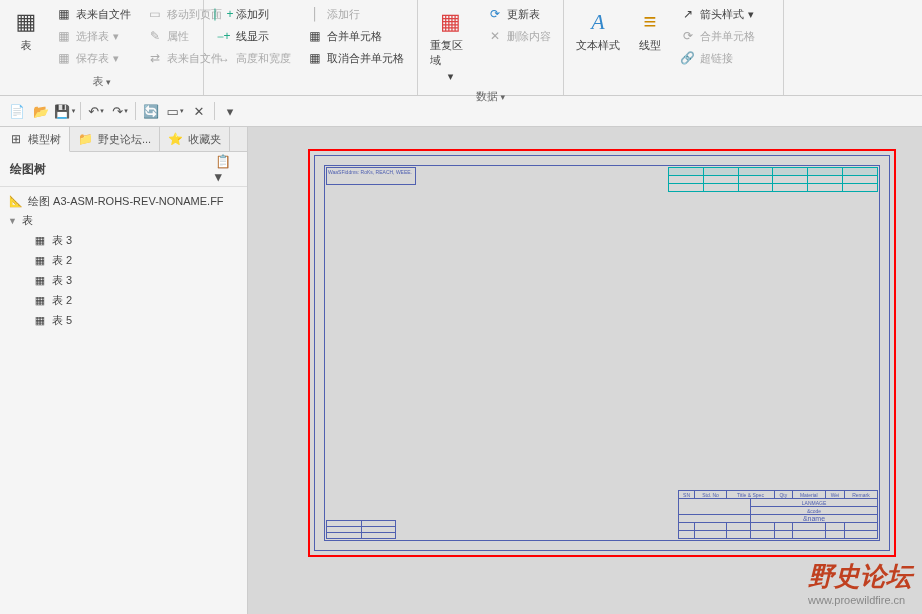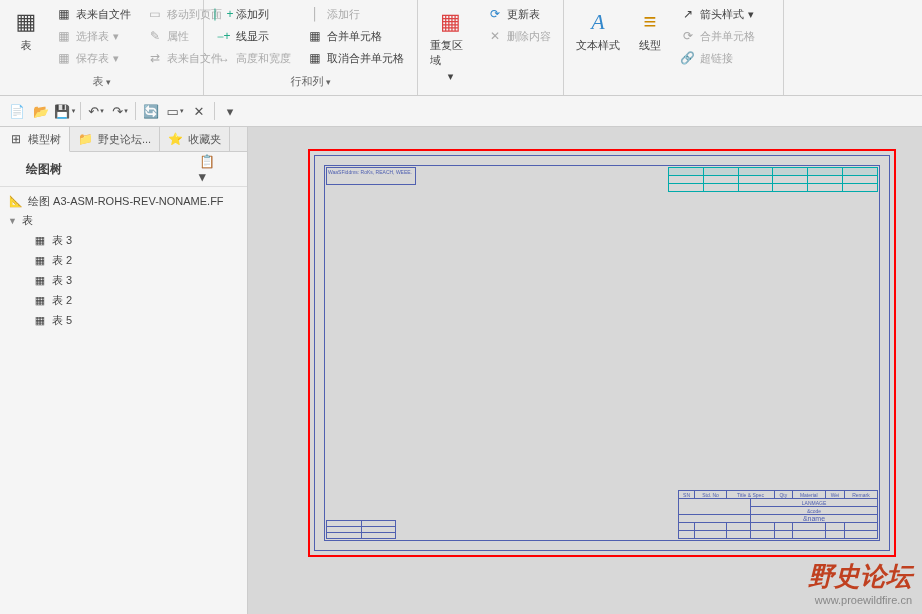--- a/index.html
+++ b/index.html
@@ -22,21 +22,21 @@
     .qat { display: flex; align-items: center; gap: 2px; padding: 4px 6px; background: #f5f5f5; border-bottom: 1px solid #ccc; }
     .qat-btn { width: 22px; height: 22px; display: flex; align-items: center; justify-content: center; cursor: pointer; font-size: 13px; color: #555; }
     .qat-sep { width: 1px; height: 18px; background: #ccc; margin: 0 2px; }
     .qat-drop::after { content: "▾"; font-size: 7px; margin-left: 1px; }
     
     .main { display: flex; height: calc(100% - 125px); }
     .sidebar { width: 248px; background: #f5f5f5; border-right: 1px solid #ccc; }
     .tabs { display: flex; background: #ebebeb; border-bottom: 1px solid #ccc; }
     .tab { padding: 4px 8px; font-size: 11px; color: #555; display: flex; align-items: center; gap: 4px; cursor: pointer; border-right: 1px solid #ccc; }
     .tab.active { background: #f5f5f5; border-bottom: 1px solid #f5f5f5; margin-bottom: -1px; }
-    .tree-header { display: flex; justify-content: space-between; align-items: center; padding: 6px 26px; font-size: 12px; font-weight: bold; color: #444; border-bottom: 1px solid #ddd; }
+    .tree-header { display: flex; justify-content: space-between; align-items: center; padding: 6px 10px; font-size: 12px; font-weight: bold; color: #444; border-bottom: 1px solid #ddd; }
     .tree { padding: 4px 0; }
     .tree-item { display: flex; align-items: center; gap: 4px; padding: 2px 8px; font-size: 11px; color: #444; cursor: pointer; }
     .tree-toggle { width: 10px; font-size: 9px; color: #888; }
     .tree-icon { width: 16px; height: 16px; display: flex; align-items: center; justify-content: center; }
     .tree-children { padding-left: 24px; }
     
     .canvas { flex: 1; background: #d8d8d8; position: relative; overflow: hidden; }
     .sheet { position: absolute; left: 60px; top: 22px; width: 588px; height: 408px; border: 2px solid red; background: #d8d8d8; }
     .border-outer { position: absolute; inset: 4px; border: 1px solid #5060b0; }
     .border-inner { position: absolute; inset: 14px; border: 1px solid #5060b0; }
@@ -45,21 +45,21 @@
     .table-tr table { border-collapse: collapse; width: 100%; }
     .table-tr td { border: 1px solid #00aaaa; height: 8px; font-size: 5px; }
     .table-tr .hdr td { background: rgba(0,170,170,0.1); }
     .title-block { position: absolute; right: 16px; bottom: 16px; width: 200px; }
     .title-block table { border-collapse: collapse; width: 100%; }
     .title-block td { border: 1px solid #5060b0; height: 8px; font-size: 5px; color: #5060b0; text-align: center; padding: 0 1px; }
     .bom-bl { position: absolute; left: 16px; bottom: 16px; width: 70px; }
     .bom-bl table { border-collapse: collapse; width: 100%; }
     .bom-bl td { border: 1px solid #5060b0; height: 6px; }
     
-    .watermark { position: absolute; right: 10px; bottom: 8px; font-size: 11px; color: #888; text-align: right; }
+    .watermark { position: absolute; right: 10px; bottom: 8px; font-size: 11px; color: #888; text-align: left; }
     .watermark .logo { font-size: 26px; font-weight: bold; color: #c04020; font-style: italic; }
   </style>
 </head>
 <body>
 
 <div class="ribbon">
   <div class="ribbon-content">
 
     <div class="ribbon-group" style="width:204px">
       <div class="ribbon-group-body">
@@ -117,40 +117,40 @@
           <div class="rb-item">
               <span class="icon">▦</span>
               <span>合并单元格</span>
             </div>
           <div class="rb-item">
               <span class="icon">▦</span>
               <span>取消合并单元格</span>
             </div>
         </div>
       </div>
-      <div class="ribbon-group-label">行和列</div>
     </div>
 
     <div class="ribbon-group" style="width:146px">
       <div class="ribbon-group-body">
         <div class="rb-big">
           <span class="icon icon-lg" style="color:#d44">▦</span>
           <span>重复区域</span>▾
         </div>
         <div class="rb-col">
           <div class="rb-item">
               <span class="icon" style="color:#38c">⟳</span>
               <span>更新表</span>
             </div>
           <div class="rb-item disabled">
               <span class="icon">✕</span>
               <span>删除内容</span>
             </div>
         </div>
       </div>
+      <div class="ribbon-group-label">数据</div>
     </div>
 
     <div class="ribbon-group" style="width:220px">
       <div class="ribbon-group-body">
         <div class="rb-big">
           <span class="icon icon-lg" style="color:#38c;font-family:serif;font-style:italic">A</span>
           <span>文本样式</span>
         </div>
         <div class="rb-big">
           <span class="icon icon-lg" style="color:#c80">≡</span>

